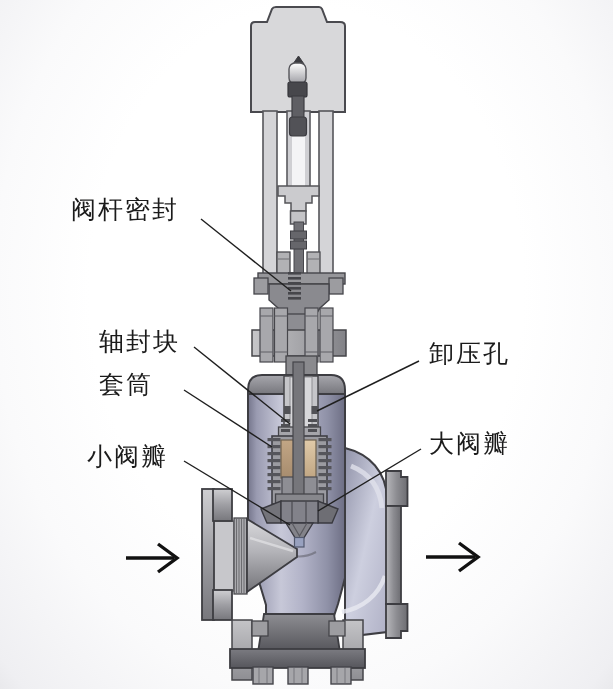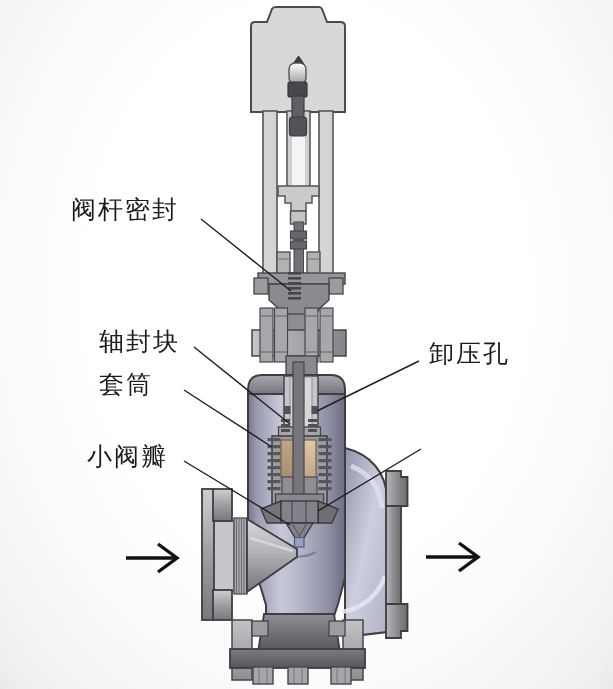--- a/index.html
+++ b/index.html
@@ -280,14 +280,15 @@
       <polyline points="459,543 478,557 459,571"></polyline>
     </g>
   </g>
 </svg>
 
 <div class="callout" style="left:99px;top:328px">轴封块</div>
 <div class="callout" style="left:71px;top:196px">阀杆密封</div>
 <div class="callout" style="left:99px;top:371px">套筒</div>
 <div class="callout" style="left:429px;top:340px">卸压孔</div>
 <div class="callout" style="left:87px;top:443px">小阀瓣</div>
+<div class="callout" style="left:429px;top:430px">大阀瓣</div>
 
 </div>
 
 </body></html>

